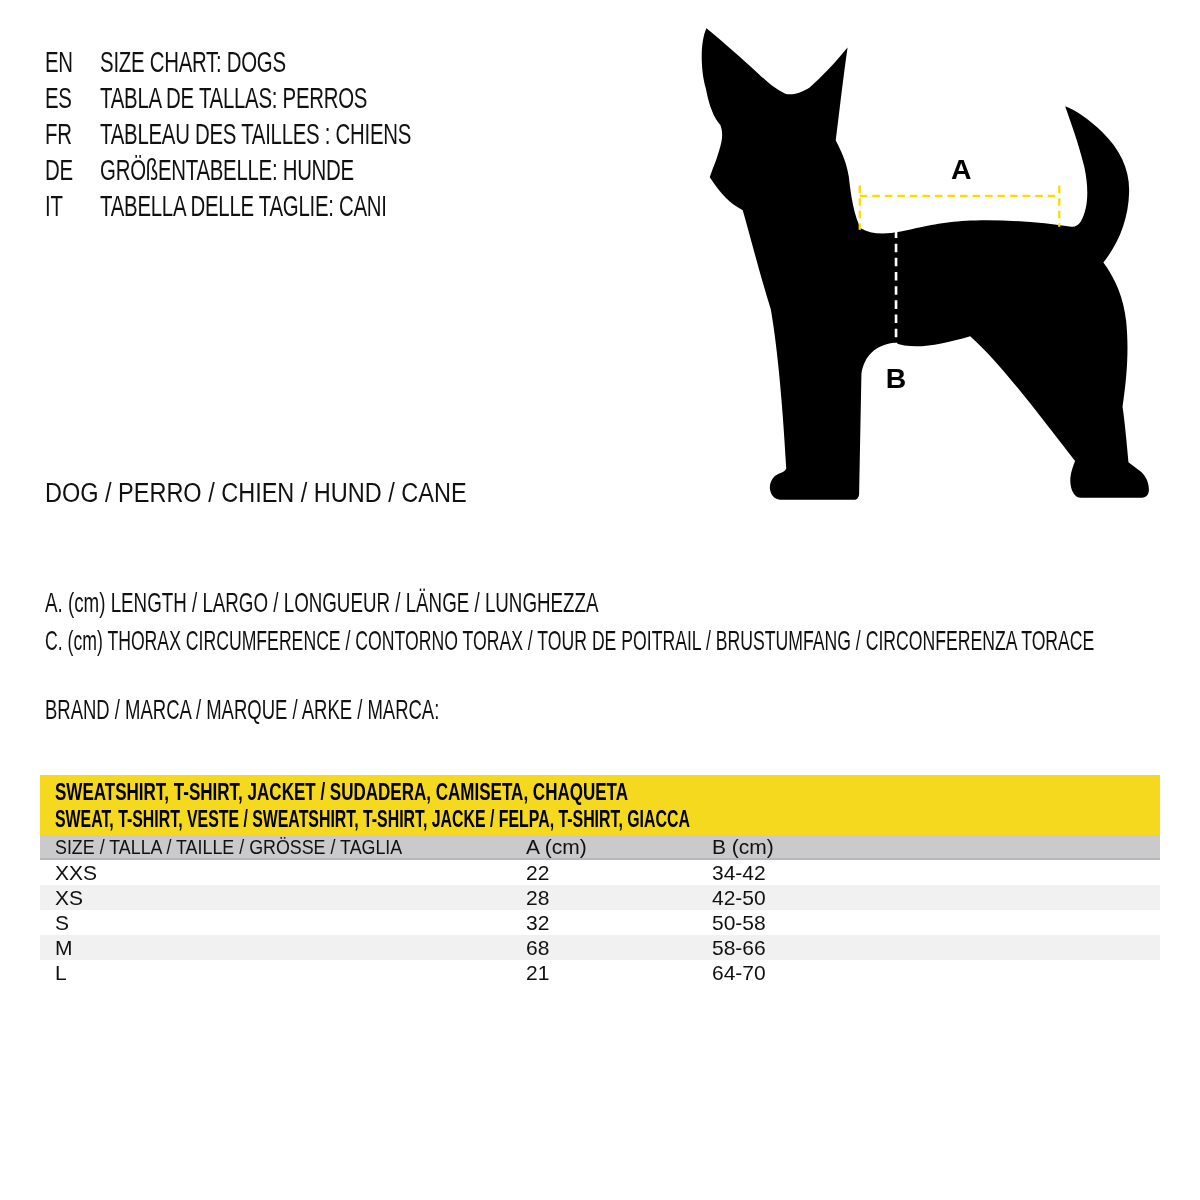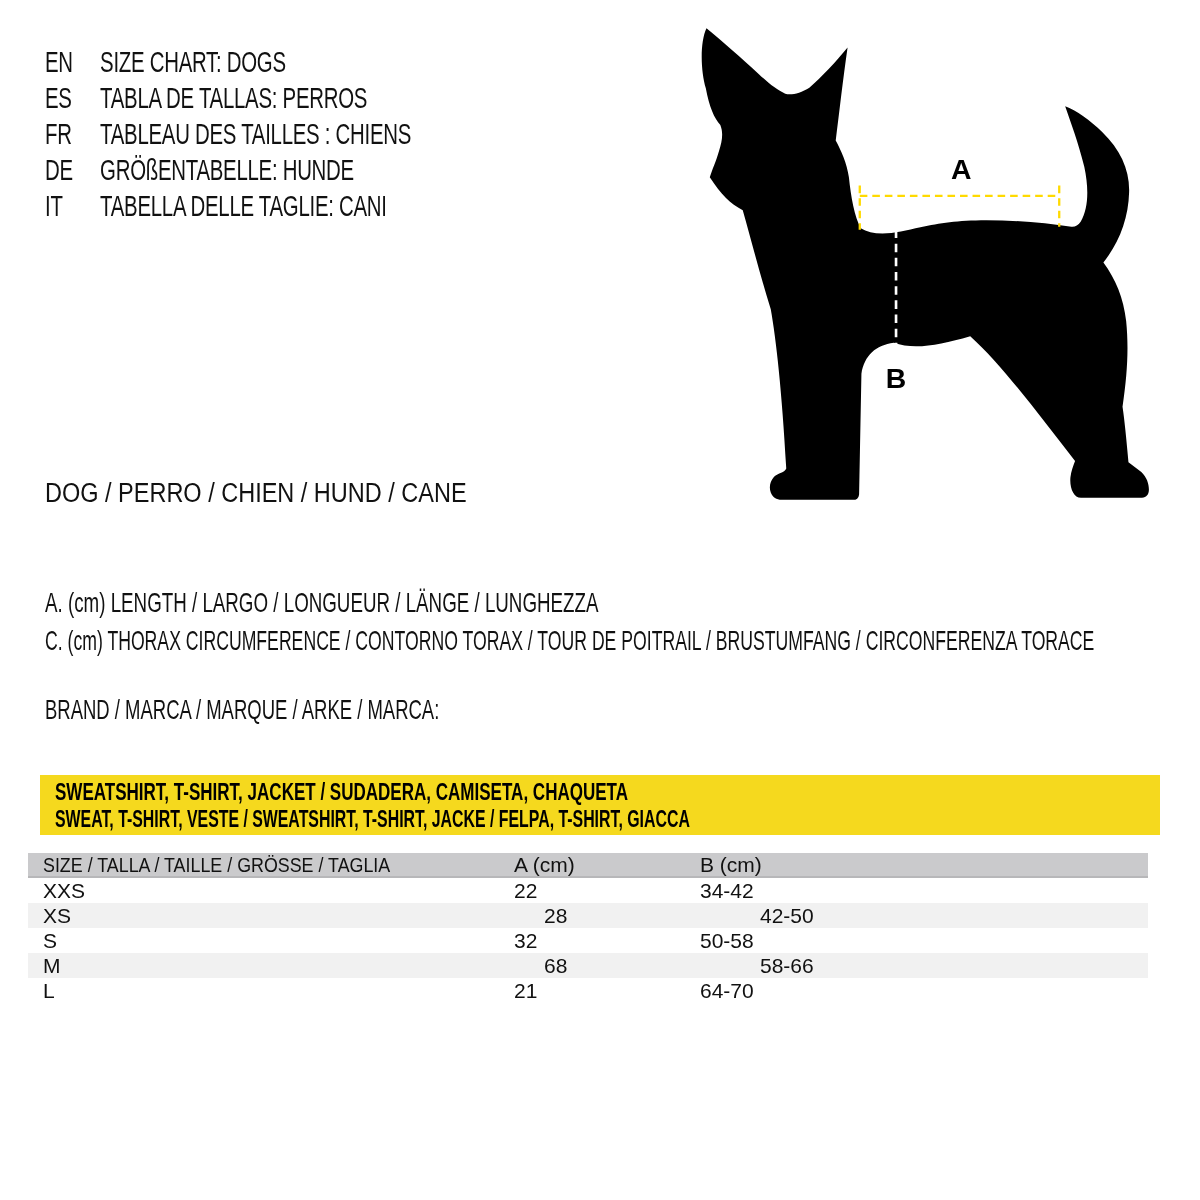--- a/index.html
+++ b/index.html
@@ -23,27 +23,27 @@
   .brand-line{left:45px;top:694px;font-size:28px;font-weight:500;transform:scaleX(0.66);}
 
   
   .banner{left:40px;top:775px;width:1120px;height:60px;background:#F5D91E;
           padding:4px 0 16px 15px;box-sizing:border-box;}
   .banner .bl{font-size:23px;font-weight:bold;line-height:27px;color:#000;}
   .banner .bl1{transform:scaleX(0.74);}
   .banner .bl2{transform:scaleX(0.69);}
 
   
-  .size-table{left:28px;top:835px;width:1120px;margin-top:18px;}
+  .size-table{left:40px;top:835px;width:1120px;}
   .trow{display:grid;grid-template-columns:486px 186px 188px auto;height:25px;align-items:center;
         font-size:21px;}
   .thead{background:#CACACC;border-bottom:2px solid #B7B7B9;box-sizing:border-box;}
   .trow .c1{padding-left:15px;}
   .trow .c2,.trow .c3{text-align:left;}
-  .trow.alt{background:#F1F1F1;gap:30px;}
+  .trow.alt{background:#F1F1F1;}
   .thead .c1 span{display:inline-block;transform:scaleX(0.85);transform-origin:0 50%;white-space:nowrap;}
 
   
   #dog-figure{left:690px;top:25px;}
   svg text{font-family:"Liberation Sans","DejaVu Sans",sans-serif;}
 </style>
 </head>
 <body>
 
 <div id="sheet">

